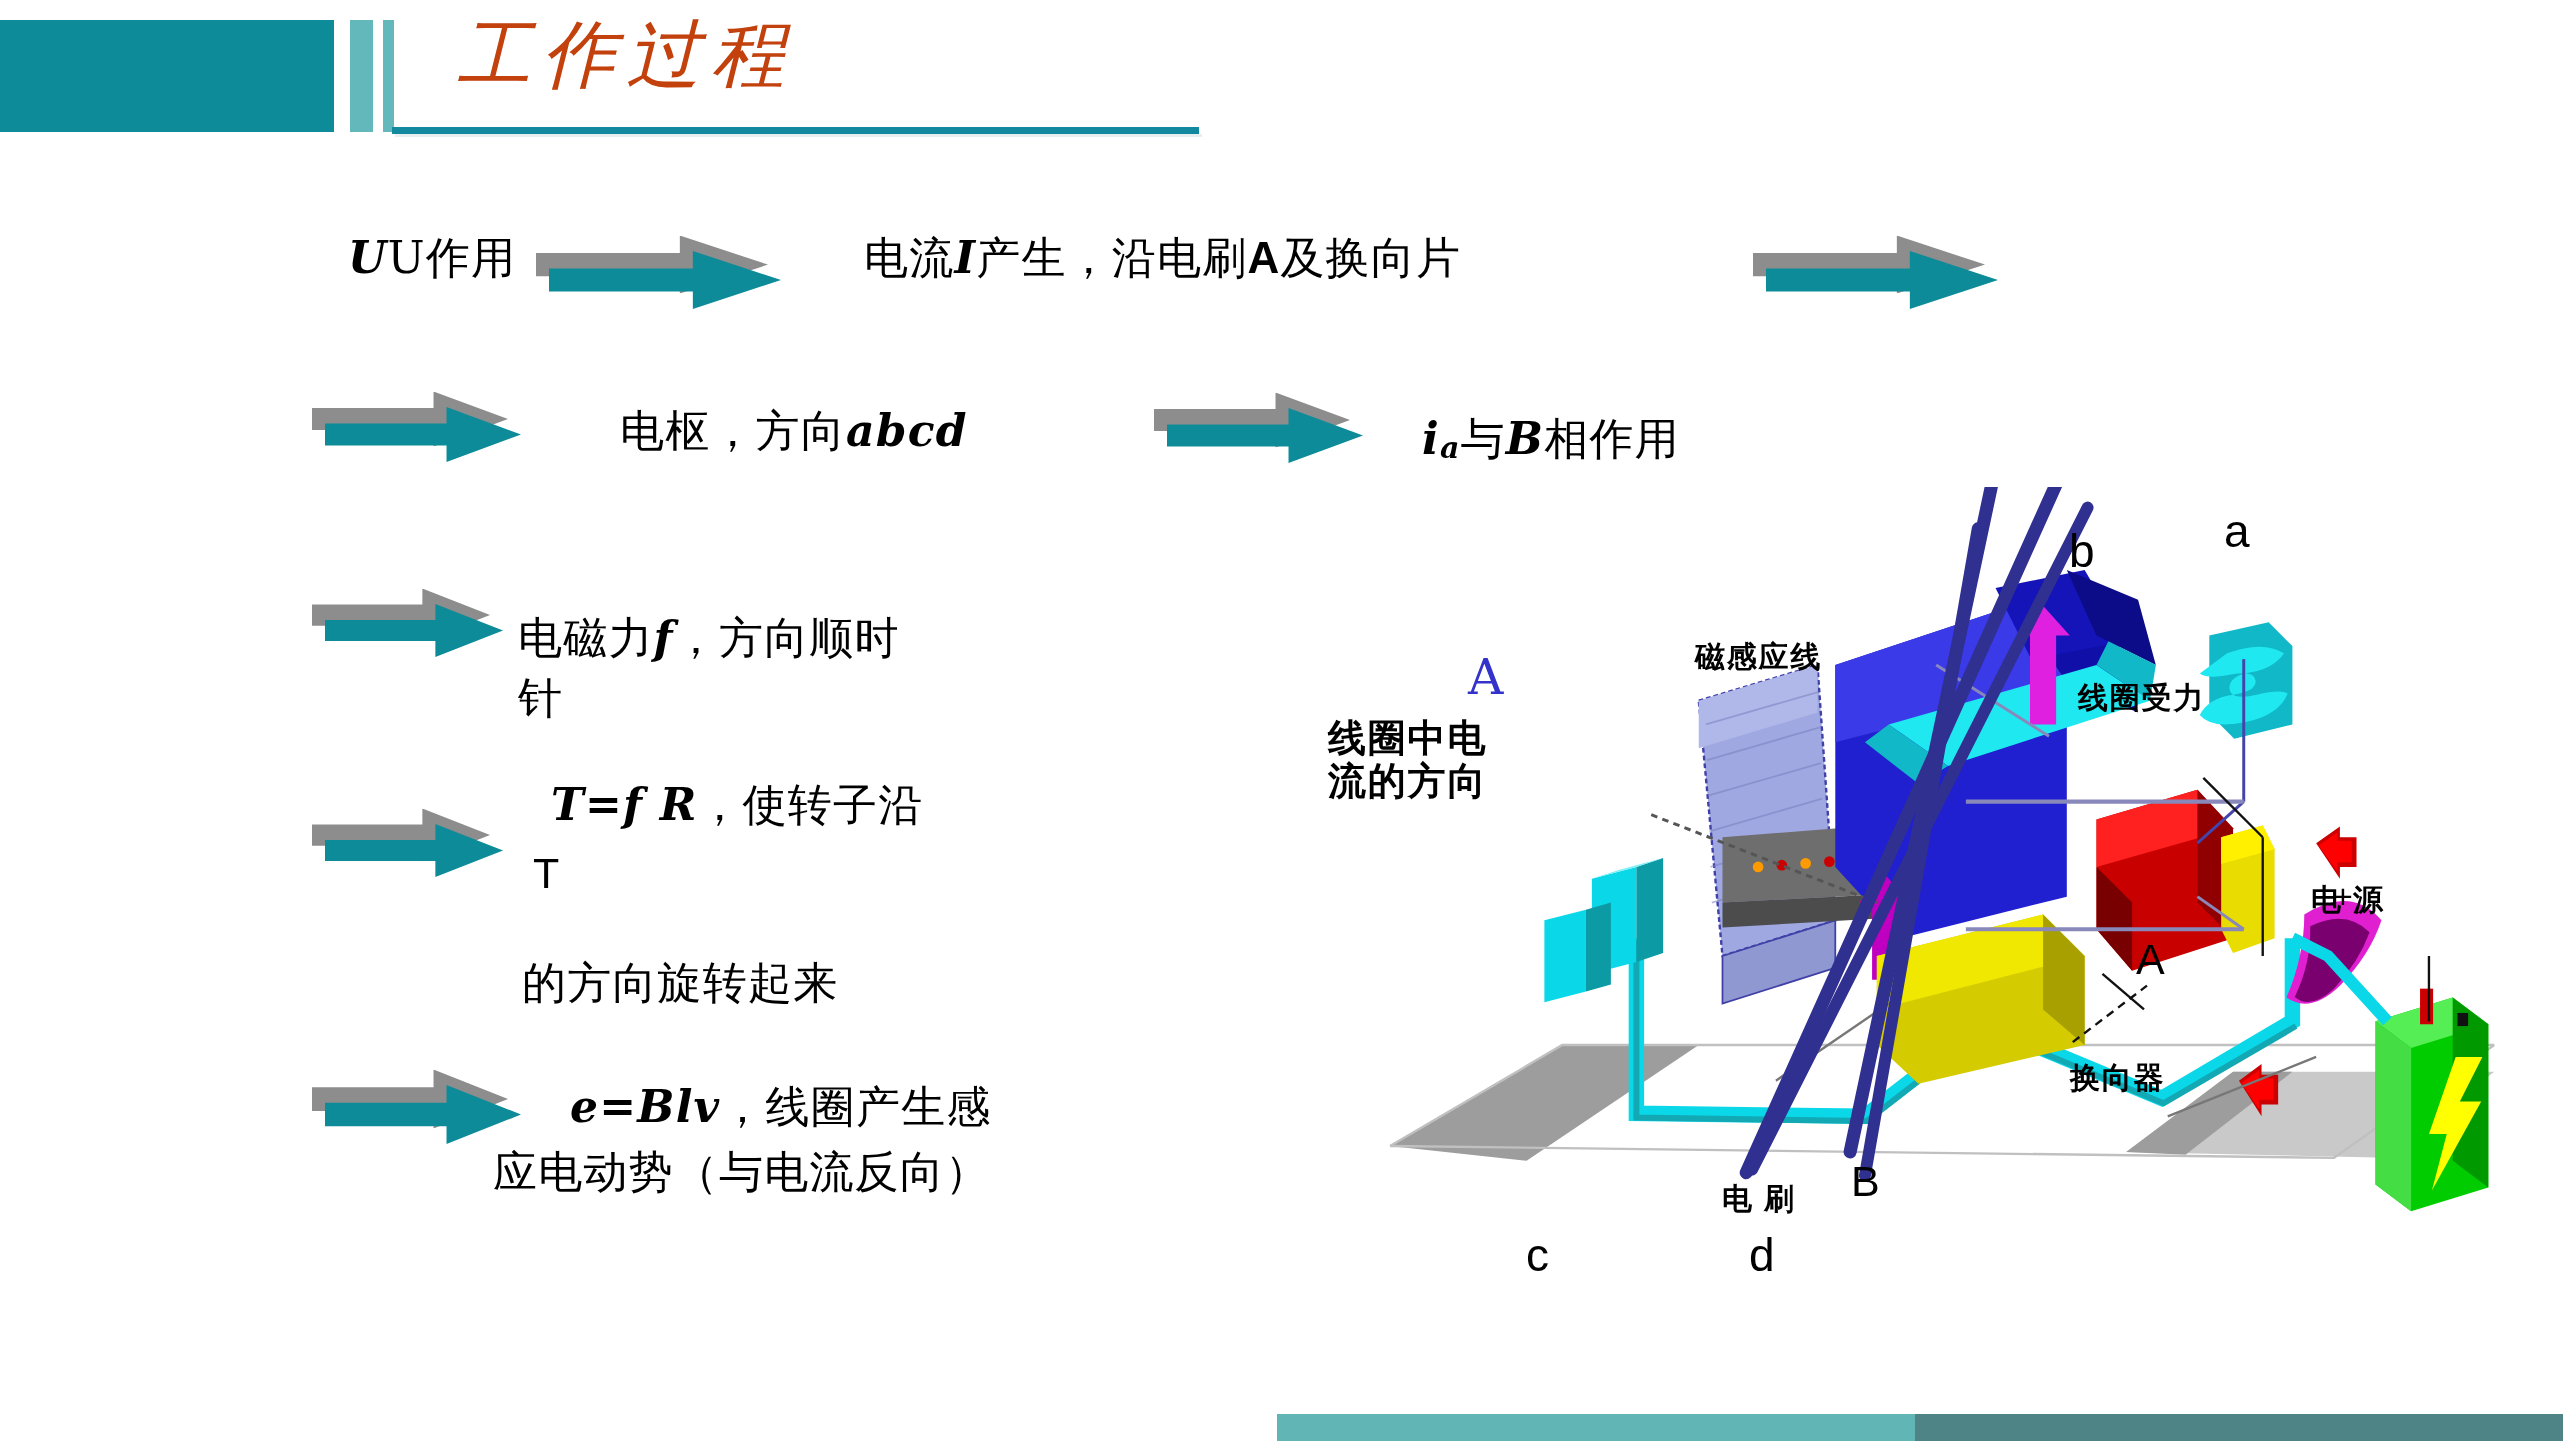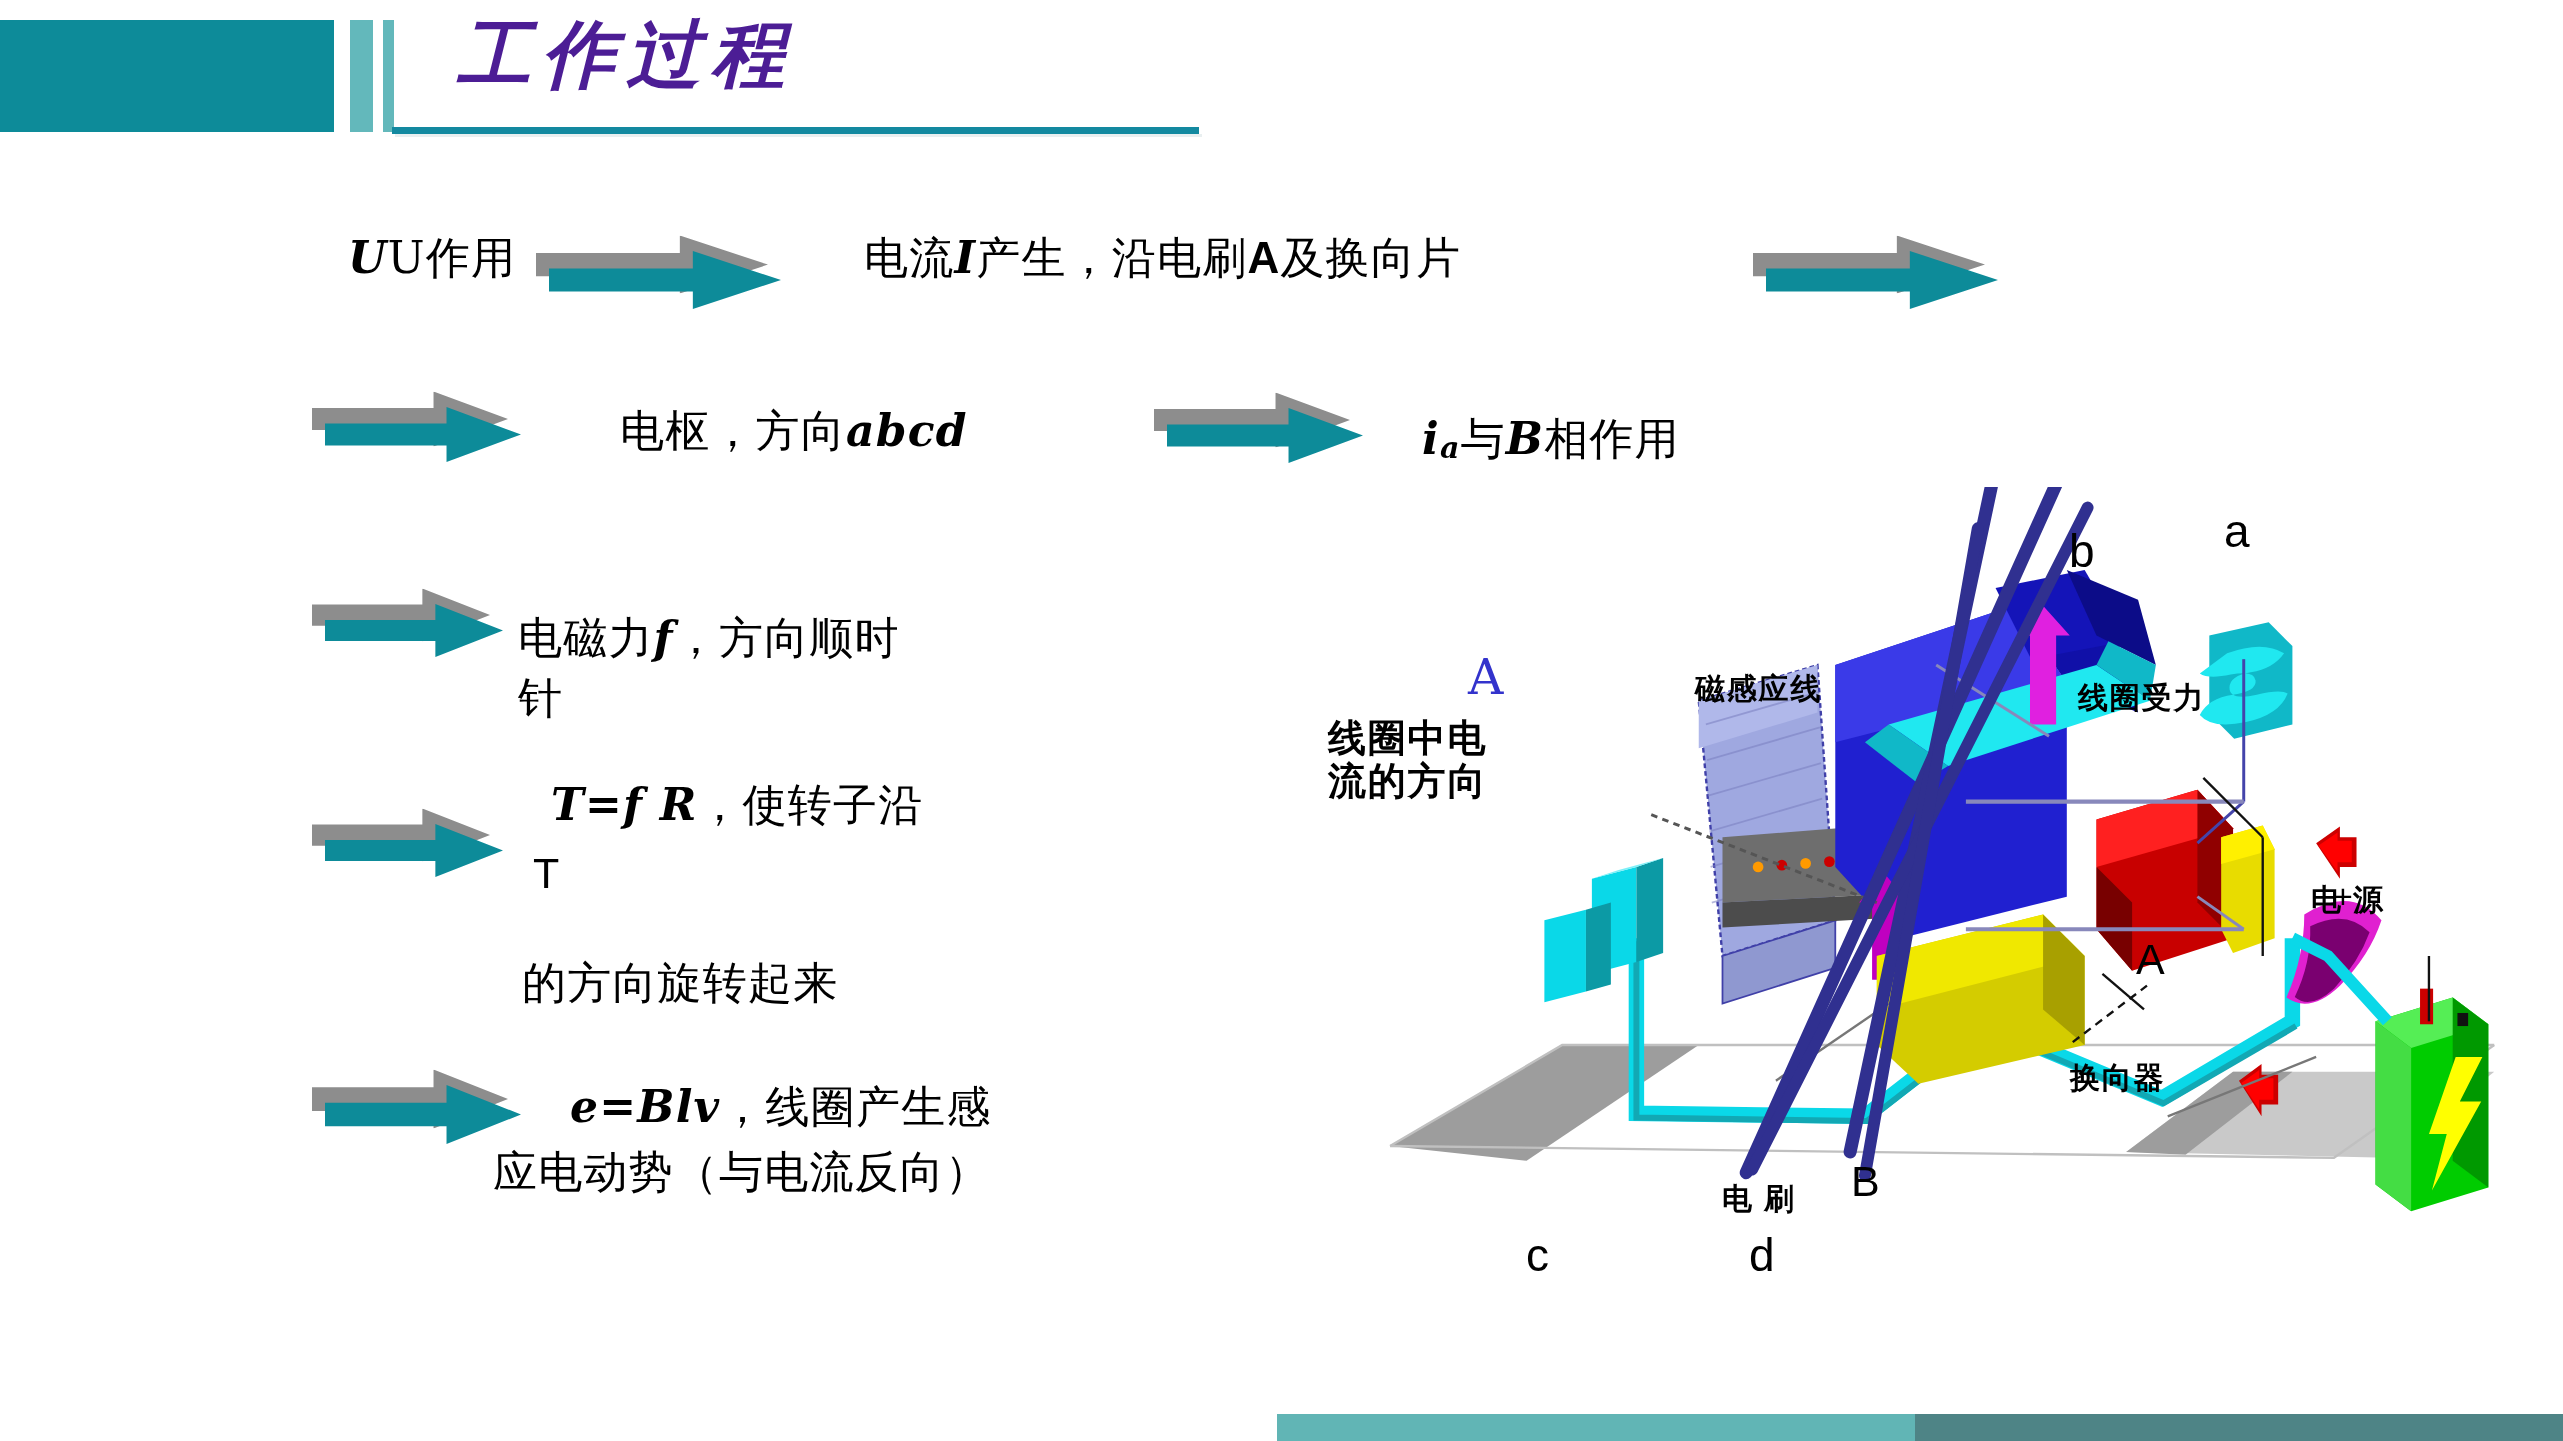--- a/index.html
+++ b/index.html
@@ -43,24 +43,24 @@
     position: absolute;
     left: 395px; top: 134px;
     width: 807px; height: 3px;
     background: #e9eff0;
   }
   .page-title {
     position: absolute;
     left: 457px; top: 16.6px;
     font-family: "DejaVu Serif", serif;
     font-size: 74px;
-    font-weight: 700;
+    font-weight: 400;
     font-style: italic;
     letter-spacing: 10.7px;
-    color: #4c1d95;
+    color: #c2410c;
     white-space: nowrap;
     line-height: 1;
   }
 
   
   .body-text {
     position: absolute;
     font-family: "DejaVu Serif", serif;
     color: #000000;
     white-space: nowrap;
@@ -302,21 +302,21 @@
     </svg>
   </div>
 
   <svg style="position:absolute; left:1366px; top:463px; width:1198px; height:867px;" width="1198" height="867" viewBox="0 0 2017 1460">
     <line x1="1215" y1="75" x2="650" y2="1190" stroke="#303090" stroke-width="20" stroke-linecap="round"></line>
     <line x1="1030" y1="110" x2="840" y2="1200" stroke="#303090" stroke-width="20" stroke-linecap="round"></line>
   </svg>
 
   <div class="lbl" style="left:1468px; top:653px; font-size:49px; color:#3333cc; font-family:'DejaVu Serif',serif;">A</div>
 
-  <div class="lbl" style="left:1695px; top:642px; font-size:30px; font-weight:700; letter-spacing:1.8px;margin-top:32px;">磁感应线</div>
+  <div class="lbl" style="left:1695px; top:642px; font-size:30px; font-weight:700; letter-spacing:1.8px;">磁感应线</div>
 
   <div class="lbl" style="left:1328px; top:720px; font-size:38px; font-weight:700; letter-spacing:1.8px; line-height:1.12;font-family:Liberation Mono, monospace;">线圈中电<br>流的方向</div>
 
   <div class="lbl" style="left:2078px; top:683px; font-size:30px; font-weight:700; letter-spacing:1.8px;text-align:center;">线圈受力</div>
 
   <div class="lbl" style="left:2311px; top:885px; font-size:30px; font-weight:700; letter-spacing:1.8px;">电 源</div>
 
   <div class="lbl" style="left:2070px; top:1063px; font-size:30px; font-weight:700; letter-spacing:1.8px;">换向器</div>
 
   <div class="lbl" style="left:1722px; top:1184px; font-size:30px; font-weight:700; letter-spacing:1.8px;">电 刷</div>

